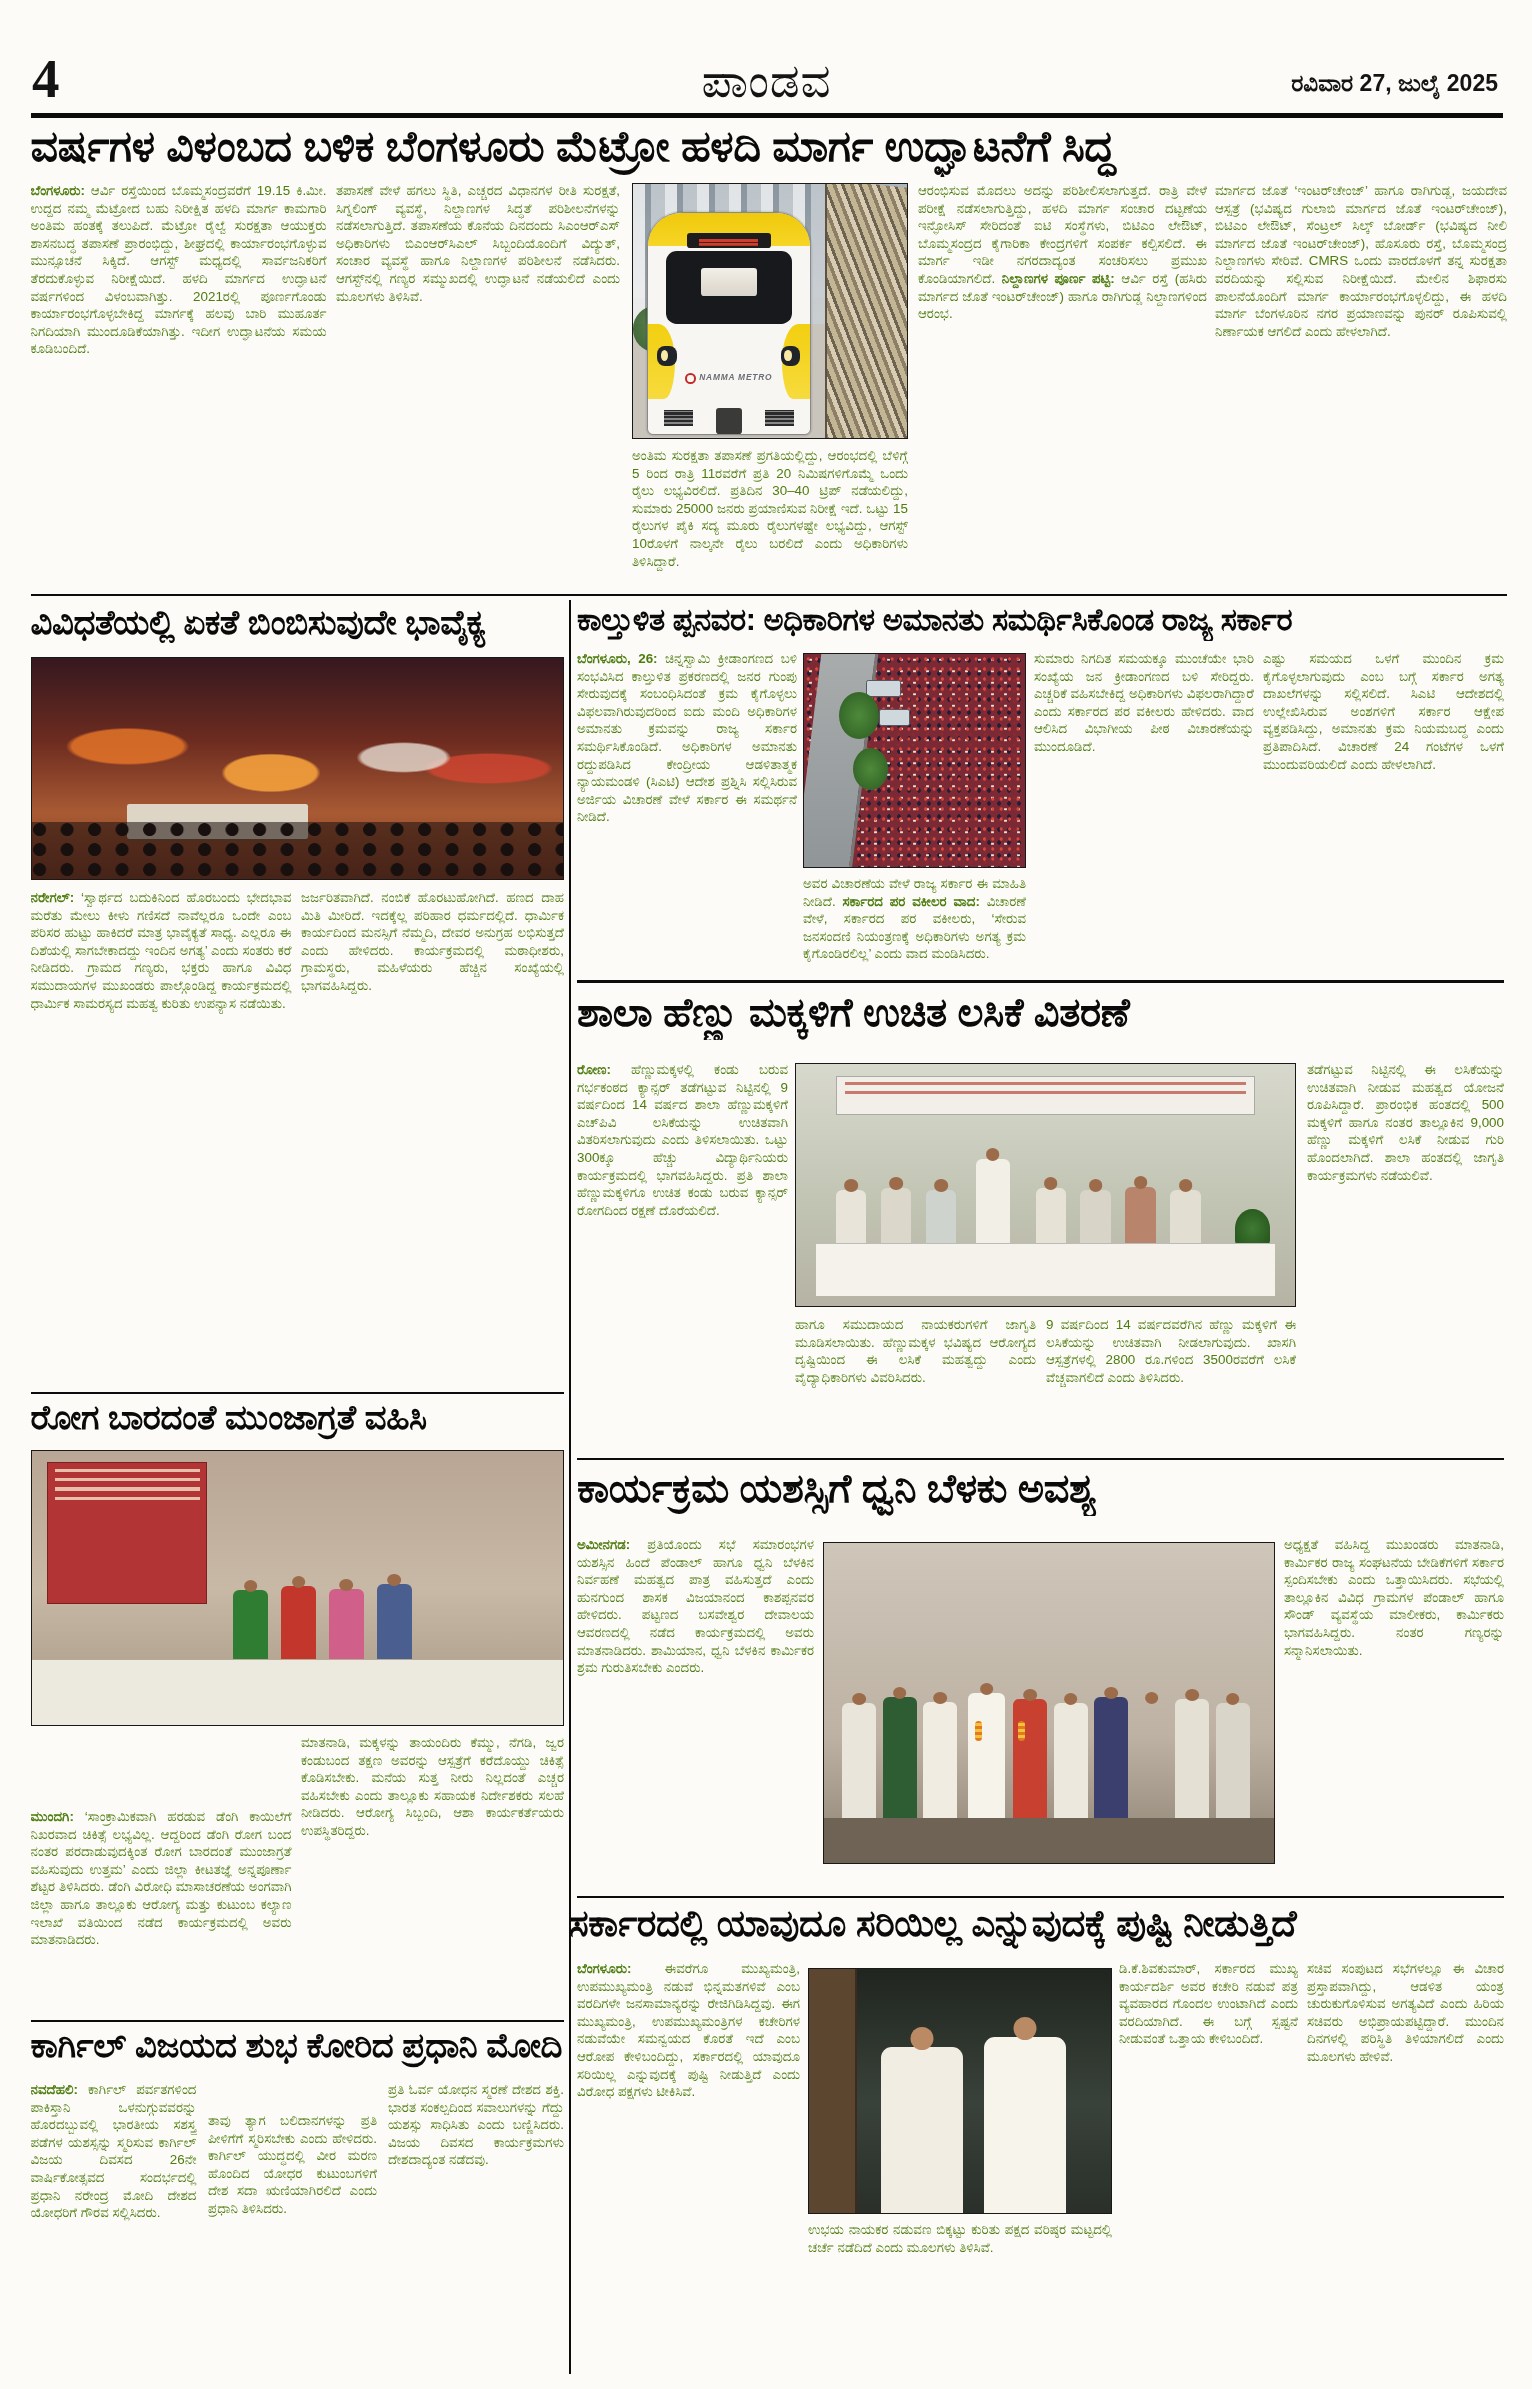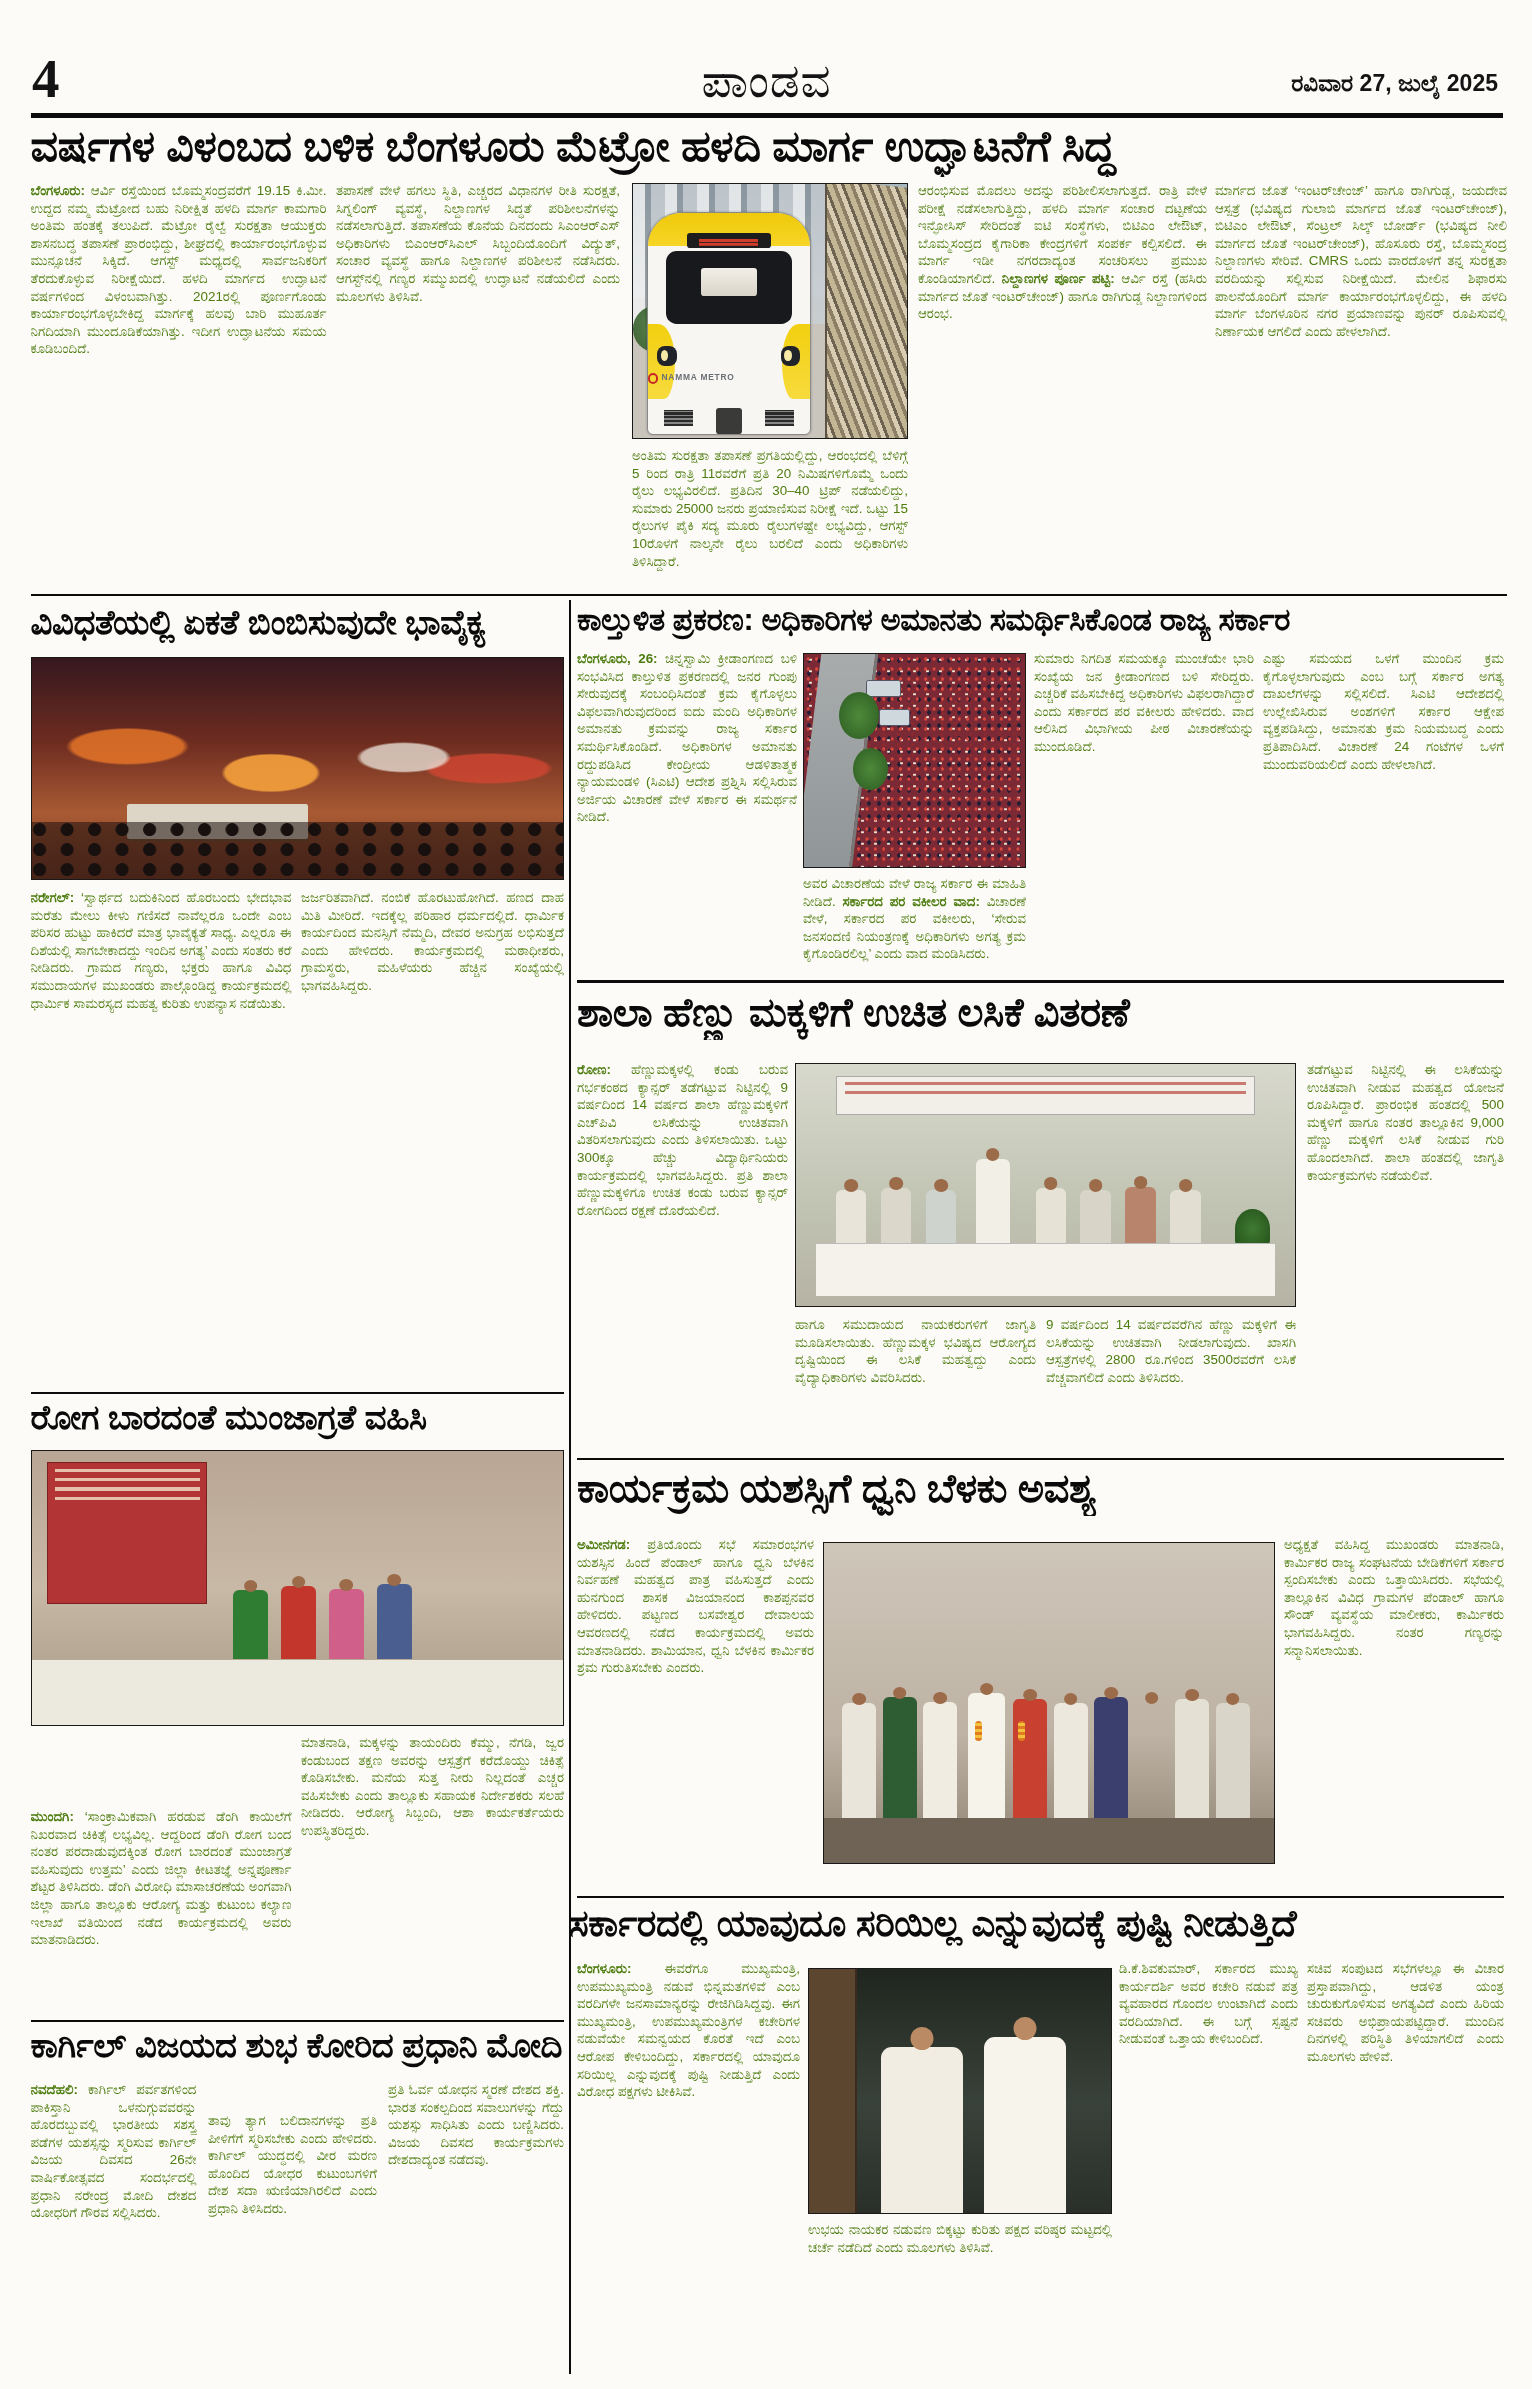--- a/index.html
+++ b/index.html
@@ -46,22 +46,22 @@
   .mp-windshield { position:absolute; top:17%; left:11%; width:78%; height:33%;
     background:#17191c; border-radius:10.7px; }
   .mp-cabwin { position:absolute; top:24%; left:28%; width:44%; height:38%;
     background: linear-gradient(180deg,#f2efe8,#d9d4c8); border-radius:3.1px; }
   .mp-sideY-l, .mp-sideY-r { position:absolute; top:50%; width:17%; height:34%;
     background: linear-gradient(180deg,#f2cf10,#f7db3d); }
   .mp-sideY-l { left:0; border-radius:0 60% 40% 0/0 50% 50% 0; }
   .mp-sideY-r { right:0; border-radius:60% 0 0 40%/50% 0 0 50%; }
   .mp-light { position:absolute; top:60%; width:12%; height:9%; background:#20242a; border-radius:40%; }
   .mp-light b { position:absolute; left:18%; top:22%; width:38%; height:56%; background:#f7e9a8; border-radius:50%; }
-  .mp-logo { position:absolute; top:72%; left:0; right:0; text-align:left; font-size:8.4px; font-weight:bold;
-    color:#6a6f76; letter-spacing:0.8px; }
+  .mp-logo { position:absolute; top:72%; left:0; right:0; text-align:center; font-size:8.4px; font-weight:bold;
+    color:#6a6f76; letter-spacing:0.8px;font-style:italic; }
   .mp-ring { display:inline-block; width:10.7px; height:10.7px; border:2.3px solid #c62828; border-radius:50%; vertical-align:middle; margin-right:3.1px; }
   .mp-grill { position:absolute; bottom:4%; left:10%; width:18%; height:7%;
     background: repeating-linear-gradient(0deg,#2a2a2a 0 2.3px,#888 2.3px 3.8px); }
   .mp-grill.r { left:auto; right:10%; }
   .mp-coupler { position:absolute; bottom:0; left:42%; width:16%; height:12%; background:#3a3a38; border-radius:3.1px; }
 
   
   .cp-base { position:absolute; inset:0; background:#7c2936; }
   .cp-dots { position:absolute; inset:0;
     background-image:
@@ -232,21 +232,21 @@
     <h2 class="hl center" style="left:30.5px; top:2028px; width:533px; height:43px; font-size:34px;">ಕಾರ್ಗಿಲ್ ವಿಜಯದ ಶುಭ ಕೋರಿದ ಪ್ರಧಾನಿ ಮೋದಿ</h2>
     <p class="txt" style="left:30.5px; top:2081px; width:166px; height:293px;">
       <b class="dl">ನವದೆಹಲಿ:</b>
       <span>ಕಾರ್ಗಿಲ್ ಪರ್ವತಗಳಿಂದ ಪಾಕಿಸ್ತಾನಿ ಒಳನುಗ್ಗುವವರನ್ನು ಹೊರದಬ್ಬುವಲ್ಲಿ ಭಾರತೀಯ ಸಶಸ್ತ್ರ ಪಡೆಗಳ ಯಶಸ್ಸನ್ನು ಸ್ಮರಿಸುವ ಕಾರ್ಗಿಲ್ ವಿಜಯ ದಿವಸದ 26ನೇ ವಾರ್ಷಿಕೋತ್ಸವದ ಸಂದರ್ಭದಲ್ಲಿ ಪ್ರಧಾನಿ ನರೇಂದ್ರ ಮೋದಿ ದೇಶದ ಯೋಧರಿಗೆ ಗೌರವ ಸಲ್ಲಿಸಿದರು.</span>
     </p>
     <p class="txt" style="left:208px; top:2081px; width:169px; height:293px;margin-top:31px;">ತಾವು ತ್ಯಾಗ ಬಲಿದಾನಗಳನ್ನು ಪ್ರತಿ ಪೀಳಿಗೆಗೆ ಸ್ಮರಿಸಬೇಕು ಎಂದು ಹೇಳಿದರು. ಕಾರ್ಗಿಲ್ ಯುದ್ಧದಲ್ಲಿ ವೀರ ಮರಣ ಹೊಂದಿದ ಯೋಧರ ಕುಟುಂಬಗಳಿಗೆ ದೇಶ ಸದಾ ಋಣಿಯಾಗಿರಲಿದೆ ಎಂದು ಪ್ರಧಾನಿ ತಿಳಿಸಿದರು.</p>
     <p class="txt" style="left:388px; top:2081px; width:176px; height:293px;">ಪ್ರತಿ ಓರ್ವ ಯೋಧನ ಸ್ಮರಣೆ ದೇಶದ ಶಕ್ತಿ. ಭಾರತ ಸಂಕಲ್ಪದಿಂದ ಸವಾಲುಗಳನ್ನು ಗೆದ್ದು ಯಶಸ್ಸು ಸಾಧಿಸಿತು ಎಂದು ಬಣ್ಣಿಸಿದರು. ವಿಜಯ ದಿವಸದ ಕಾರ್ಯಕ್ರಮಗಳು ದೇಶದಾದ್ಯಂತ ನಡೆದವು.</p>
   </section>
 
   <section>
-    <h2 class="hl" style="left:577px; top:603px; width:927px; height:38px; font-size:30.5px;">ಕಾಲ್ತುಳಿತ ಪ್ರಕರಣ: ಅಧಿಕಾರಿಗಳ ಅಮಾನತು ಸಮರ್ಥಿಸಿಕೊಂಡ ರಾಜ್ಯ ಸರ್ಕಾರ</h2>
+    <h2 class="hl" style="left:577px; top:603px; width:927px; height:38px; font-size:30.5px;">ಕಾಲ್ತುಳಿತ ಪ್ಪನವರ: ಅಧಿಕಾರಿಗಳ ಅಮಾನತು ಸಮರ್ಥಿಸಿಕೊಂಡ ರಾಜ್ಯ ಸರ್ಕಾರ</h2>
     <p class="txt" style="left:577px; top:650px; width:220px; height:327px;">
       <b class="dl">ಬೆಂಗಳೂರು, 26:</b>
       <span>ಚಿನ್ನಸ್ವಾಮಿ ಕ್ರೀಡಾಂಗಣದ ಬಳಿ ಸಂಭವಿಸಿದ ಕಾಲ್ತುಳಿತ ಪ್ರಕರಣದಲ್ಲಿ ಜನರ ಗುಂಪು ಸೇರುವುದಕ್ಕೆ ಸಂಬಂಧಿಸಿದಂತೆ ಕ್ರಮ ಕೈಗೊಳ್ಳಲು ವಿಫಲವಾಗಿರುವುದರಿಂದ ಐದು ಮಂದಿ ಅಧಿಕಾರಿಗಳ ಅಮಾನತು ಕ್ರಮವನ್ನು ರಾಜ್ಯ ಸರ್ಕಾರ ಸಮರ್ಥಿಸಿಕೊಂಡಿದೆ. ಅಧಿಕಾರಿಗಳ ಅಮಾನತು ರದ್ದುಪಡಿಸಿದ ಕೇಂದ್ರೀಯ ಆಡಳಿತಾತ್ಮಕ ನ್ಯಾಯಮಂಡಳಿ (ಸಿಎಟಿ) ಆದೇಶ ಪ್ರಶ್ನಿಸಿ ಸಲ್ಲಿಸಿರುವ ಅರ್ಜಿಯ ವಿಚಾರಣೆ ವೇಳೆ ಸರ್ಕಾರ ಈ ಸಮರ್ಥನೆ ನೀಡಿದೆ.</span>
     </p>
     <div class="photo" style="left:803px; top:653px; width:223px; height:215px;">
       <div class="cp-base"></div>
       <div class="cp-dots"></div>
       <div class="cp-road"></div>
       <div class="cp-bus" style="left:28%; top:12%; width:16%; height:8%;"></div>
       <div class="cp-bus" style="left:34%; top:26%; width:14%; height:8%;"></div>

